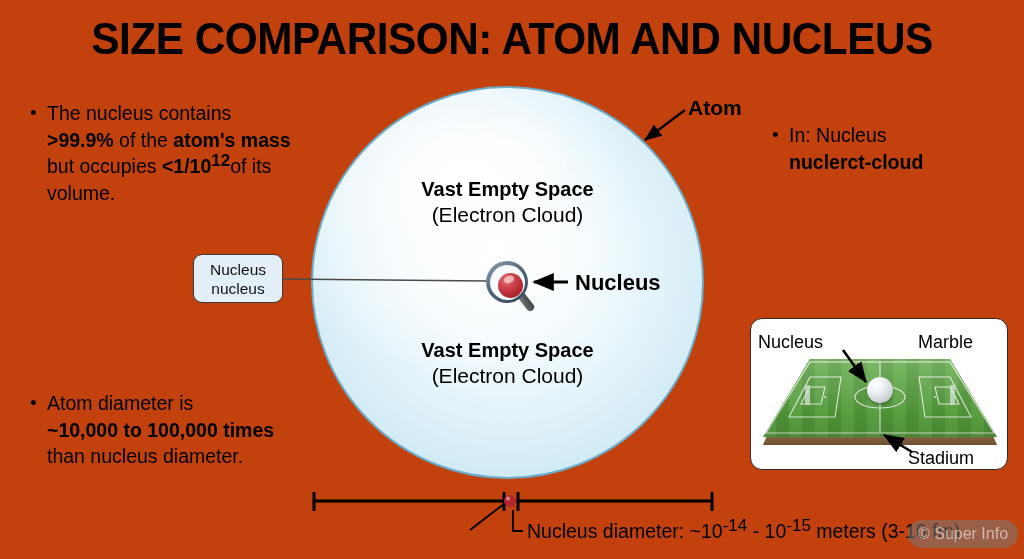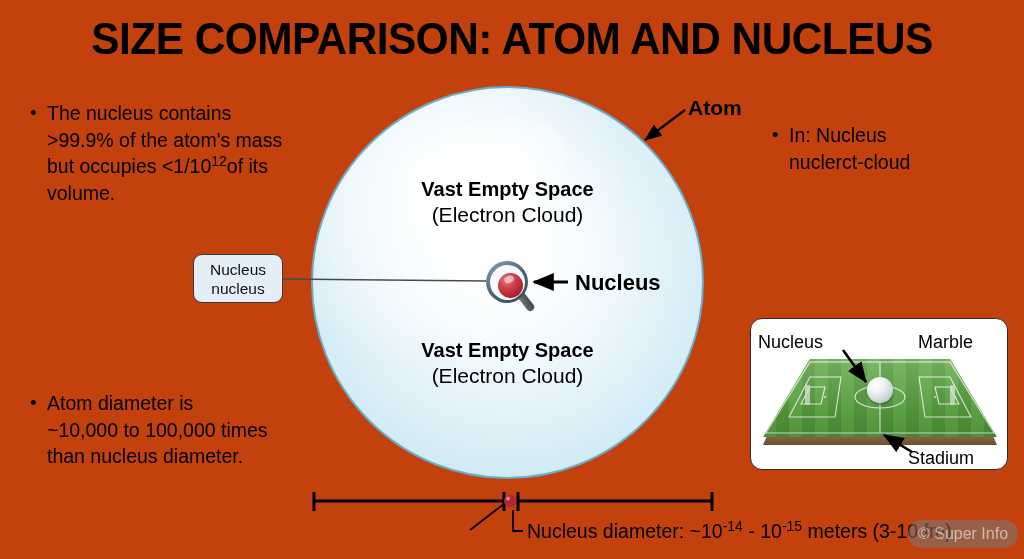--- a/index.html
+++ b/index.html
@@ -48,23 +48,23 @@
   .bullet-block .bullet-dot {
     position: absolute;
     left: 0;
     top: 0;
     font-size: 19px;
     line-height: 26.5px;
   }
   .bullet-block .bullet-body {
     margin-left: 17px;
   }
-  .b { font-weight: normal; }
+  .b { font-weight: bold; }
   sup.exp {
-    font-size: 14px;
+    font-size: 17px;
     vertical-align: super;
     line-height: 0;
   }
 
   #bullet-mass {
     left: 30px;
     top: 100px;
     width: 265px;
   }
   #bullet-diameter {

